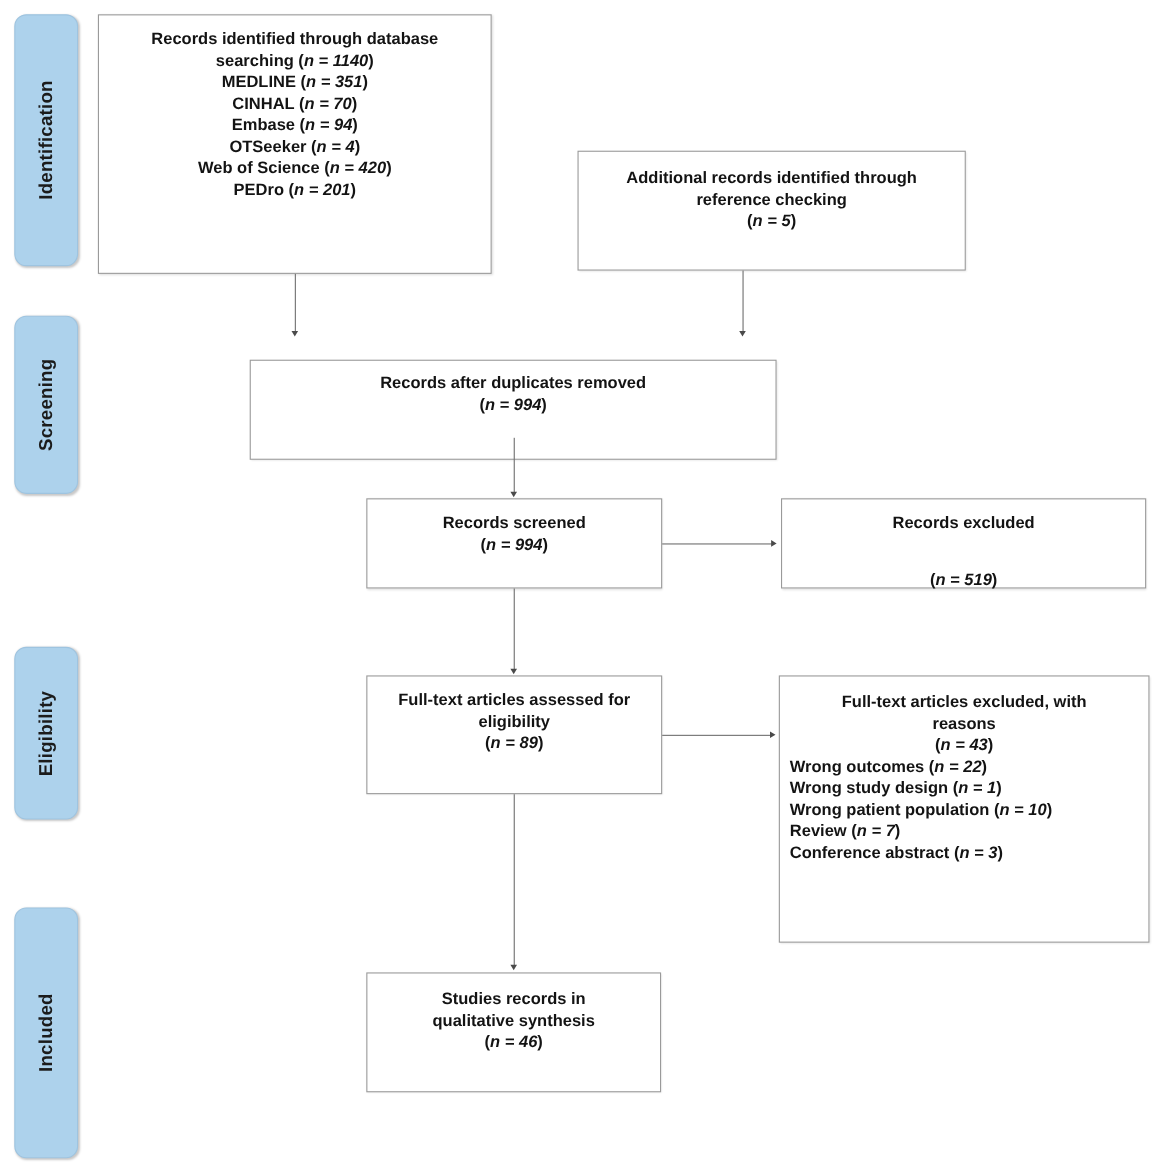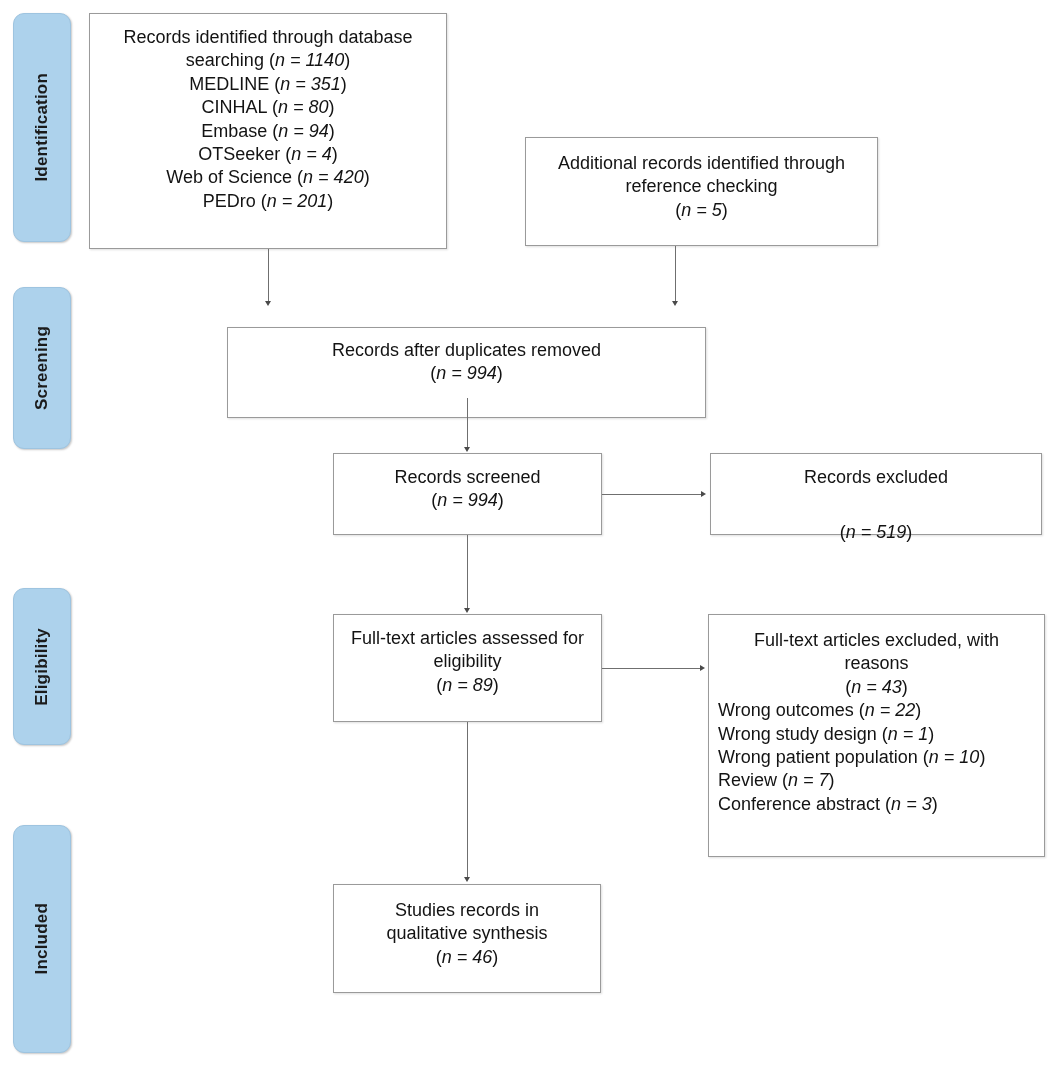--- a/index.html
+++ b/index.html
@@ -46,25 +46,26 @@
     border: 1px solid #9a9a9a;
     box-shadow: 1px 1px 2px rgba(0,0,0,0.13);
     box-sizing: border-box;
     display: flex;
     flex-direction: column;
     justify-content: flex-start;
     align-items: center;
     padding-top: 9px;
   }
   .box-line {
-    font-size: 18px;
+    font-size: 15px;
     line-height: 1.30;
     color: #131313;
     text-align: center;
     white-space: nowrap;
+    font-weight: bold;
   }
   .box-line.left {
     text-align: left;
     align-self: flex-start;
     padding-left: 9px;
   }
   .n-val { font-style: italic; }
   .n-var { font-style: italic; }
 
   
@@ -107,21 +108,21 @@
   </div>
 
   <div class="stage-pill" style="top:825px; height:226px;">
     <span class="stage-label">Included</span>
   </div>
 
   <div class="flow-box" style="left:89px; top:13px; width:358px; height:236px; padding-top:12px;">
     <div class="box-line">Records identified through database</div>
     <div class="box-line">searching (<span class="n-var">n</span> <span class="n-val">= 1140</span>)</div>
     <div class="box-line">MEDLINE (<span class="n-var">n</span> <span class="n-val">= 351</span>)</div>
-    <div class="box-line">CINHAL (<span class="n-var">n</span> <span class="n-val">= 80</span>)</div>
+    <div class="box-line">CINHAL (<span class="n-var">n</span> <span class="n-val">= 70</span>)</div>
     <div class="box-line">Embase (<span class="n-var">n</span> <span class="n-val">= 94</span>)</div>
     <div class="box-line">OTSeeker (<span class="n-var">n</span> <span class="n-val">= 4</span>)</div>
     <div class="box-line">Web of Science (<span class="n-var">n</span> <span class="n-val">= 420</span>)</div>
     <div class="box-line">PEDro (<span class="n-var">n</span> <span class="n-val">= 201</span>)</div>
   </div>
 
   <div class="flow-box" style="left:525px; top:137px; width:353px; height:109px; padding-top:14px;">
     <div class="box-line">Additional records identified through</div>
     <div class="box-line">reference checking</div>
     <div class="box-line">(<span class="n-var">n</span> <span class="n-val">= 5</span>)</div>

